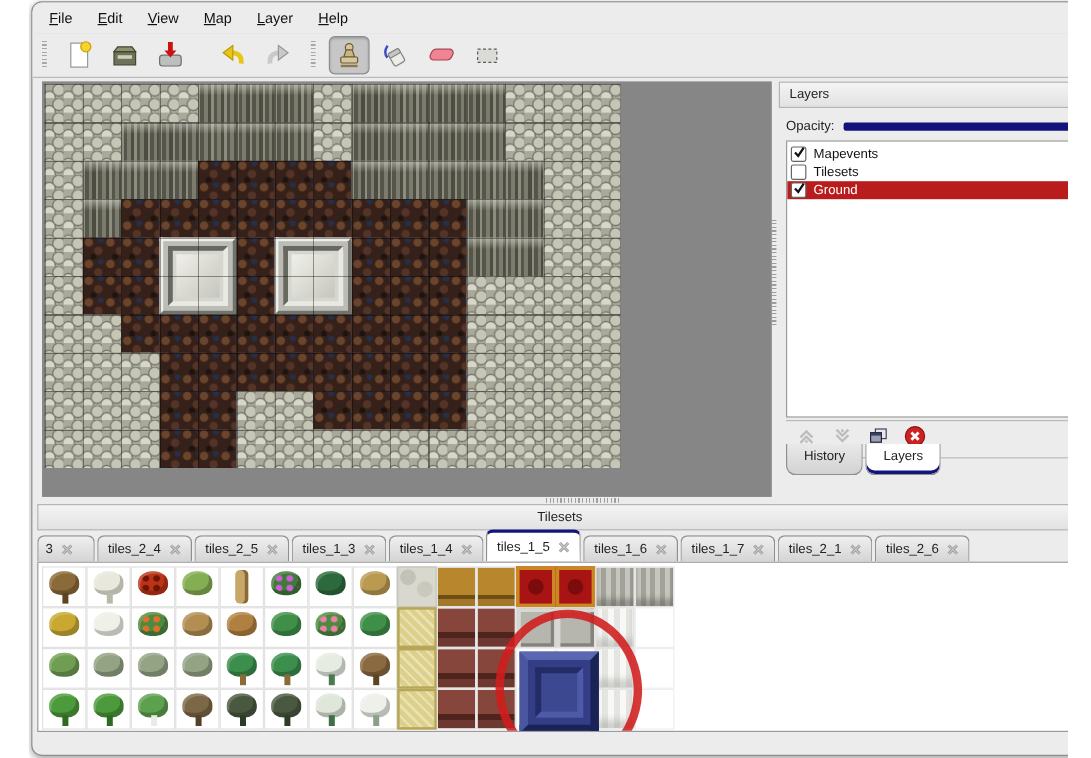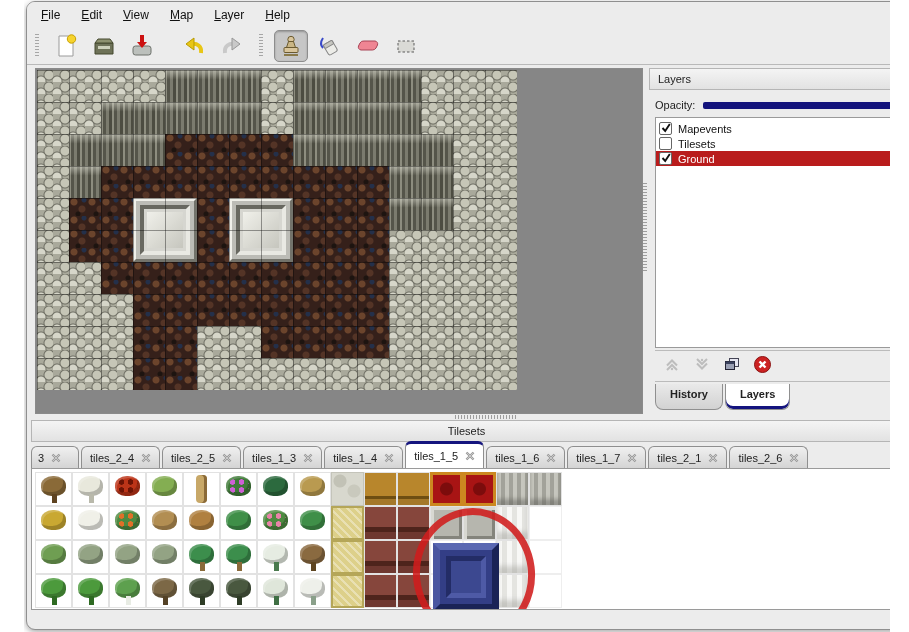--- a/index.html
+++ b/index.html
@@ -82,21 +82,21 @@
       background-position:center;background-clip:content-box;padding:2px 5px;}
   .layer-list{position:absolute;left:6px;top:49px;right:8px;bottom:64px;background:#fff;border:1px solid #9a9a9a;
       overflow:hidden;padding-top:3px;}
   .layer-row{display:flex;align-items:center;height:15px;padding-left:3px;font-size:11px;color:#111;}
   .layer-row.selected{background:#b91c1c;color:#fff;}
   .checkbox{width:11px;height:11px;background:#fff;border:1px solid #666;border-radius:2px;margin-right:6px;
       display:flex;align-items:center;justify-content:center;flex:none;}
   .layer-toolstrip{position:absolute;left:6px;right:8px;bottom:30px;height:30px;border-top:1px solid #bbb;
       border-bottom:1px solid #bbb;display:flex;align-items:center;padding-left:8px;}
   .lt-btn{margin-right:12px;display:flex;align-items:center;}
-  .bottom-tabs{position:absolute;left:6px;bottom:2px;height:26px;display:flex;font-weight:bold;}
+  .bottom-tabs{position:absolute;left:6px;bottom:16px;height:26px;display:flex;}
   .btab{font-size:11px;color:#222;padding:4px 14px 3px;border:1px solid #8f8f8f;border-top:none;
       border-radius:0 0 8px 8px;background:linear-gradient(#e9e9e9,#d2d2d2);margin-right:2px;position:relative;}
   .btab.active{background:#fff;box-shadow:inset 0 -3px 0 #14147e;}
 
   
   .tilesets-panel{position:absolute;left:4px;top:418px;width:901px;height:192px;text-align:center;}
   .ts-tabs{position:absolute;left:0;top:23px;right:0;height:25px;display:flex;align-items:flex-end;}
   .ttab{font-size:11px;color:#222;height:21px;display:flex;align-items:center;padding:0 8px;
       border:1px solid #8f8f8f;border-bottom:none;border-radius:6px 6px 0 0;
       background:linear-gradient(#f0f0f0,#d4d4d4);margin-right:2px;white-space:nowrap;}

